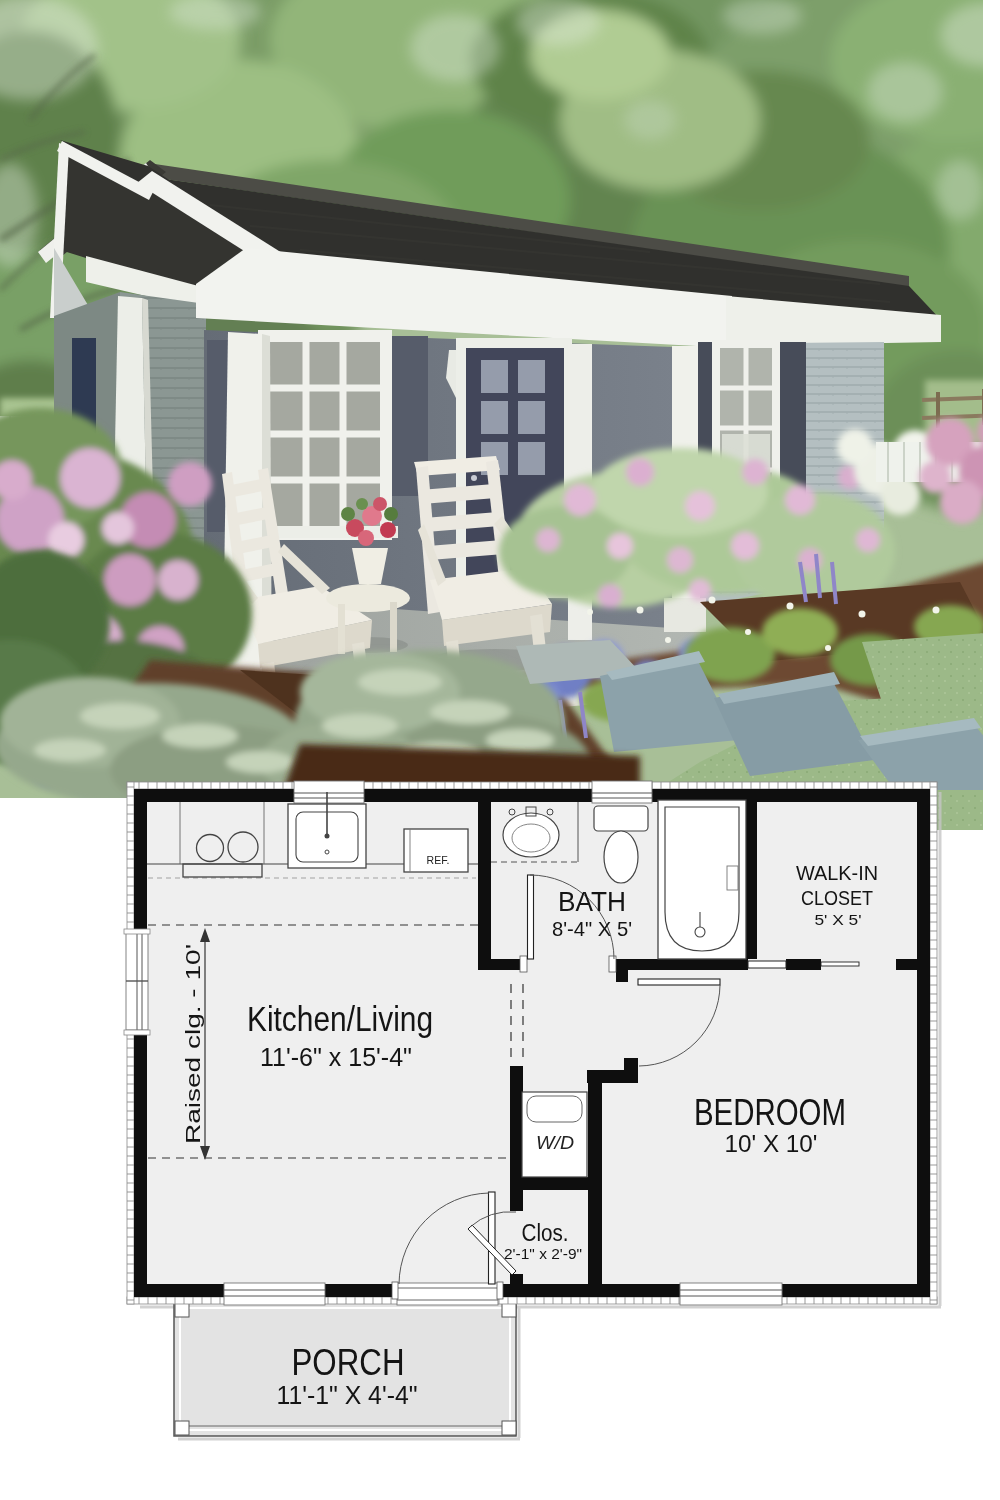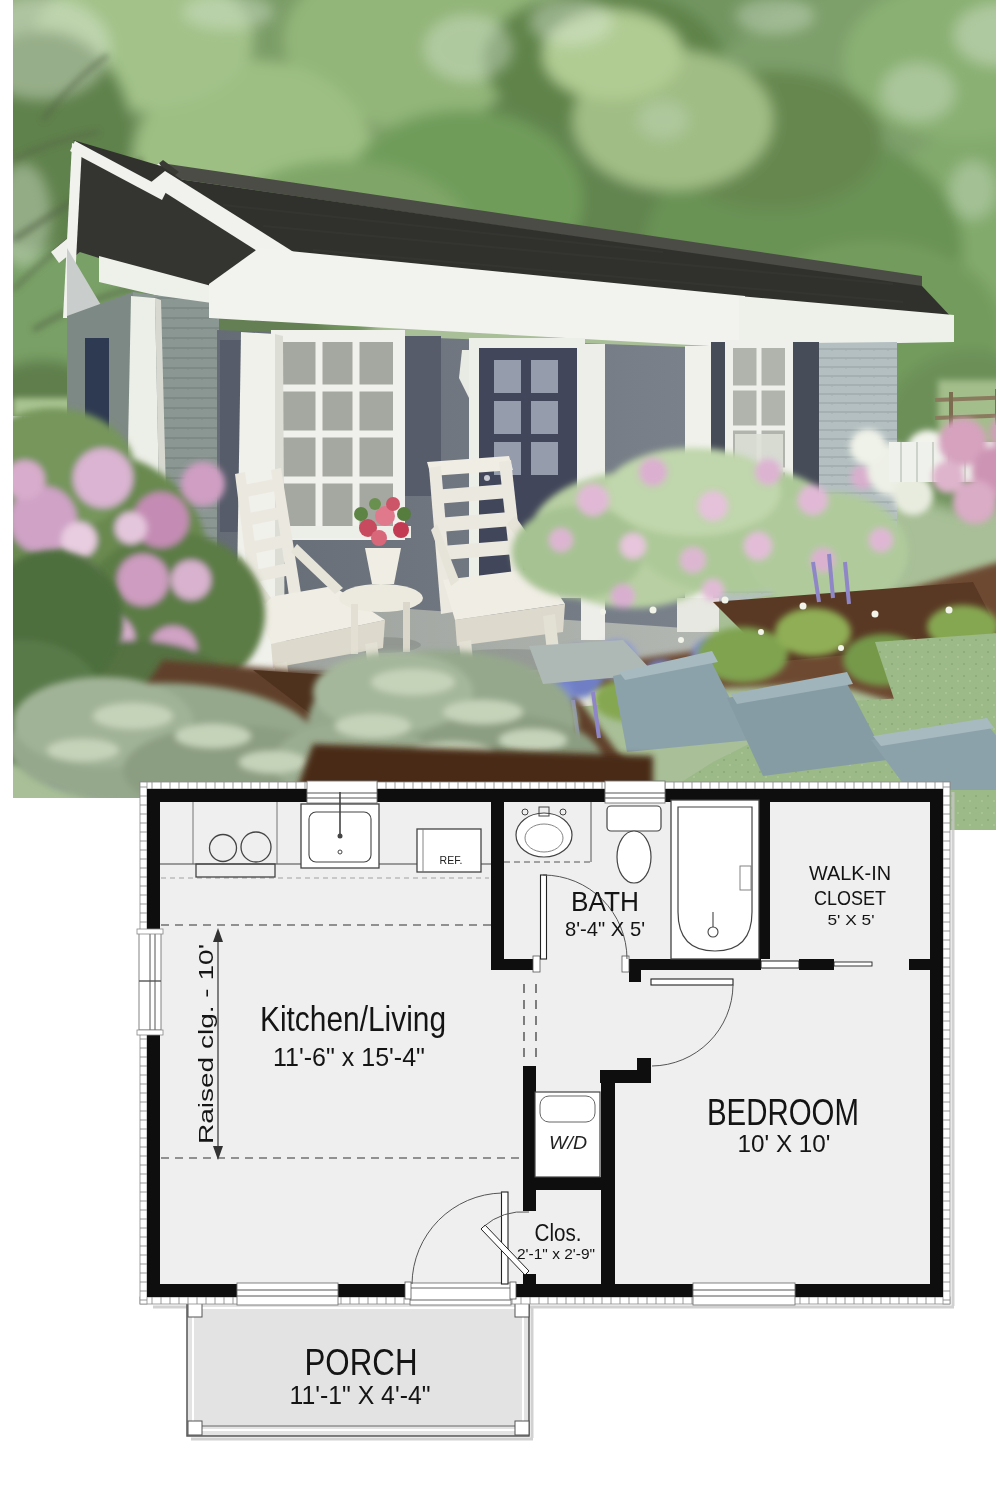--- a/index.html
+++ b/index.html
@@ -1,17 +1,17 @@
 <!DOCTYPE html>
 <html><head>
 <meta charset="utf-8">
 <style>
 html,body{margin:0;padding:0;background:#fff;}
 #page{position:relative;width:983px;height:1500px;background:#fff;overflow:hidden;
-font-family:"Liberation Sans", sans-serif;margin-left:13px;}
+font-family:"Liberation Sans", sans-serif;}
 svg{display:block}
 </style>
 </head>
 <body>
 <div id="page">
 <svg width="1000" height="1500" viewBox="0 0 1000 1500">
 <defs>
 <filter id="soft6" x="-20%" y="-20%" width="140%" height="140%">
           <feGaussianBlur stdDeviation="7"></feGaussianBlur>
         </filter>

